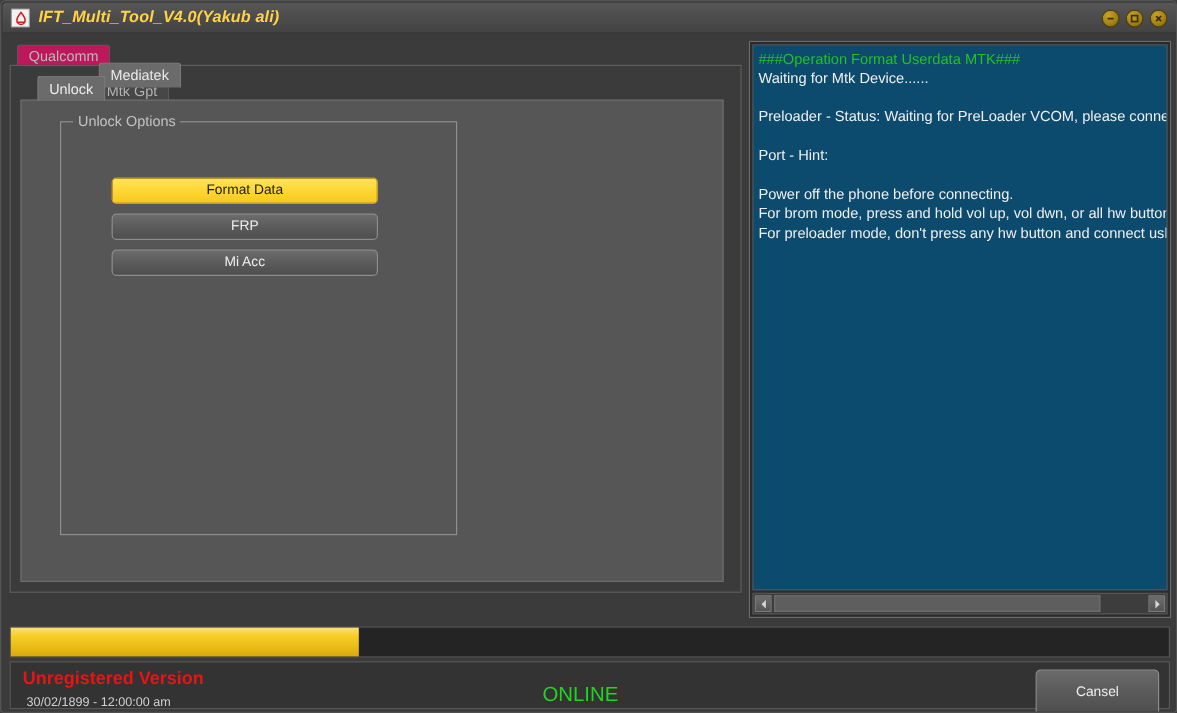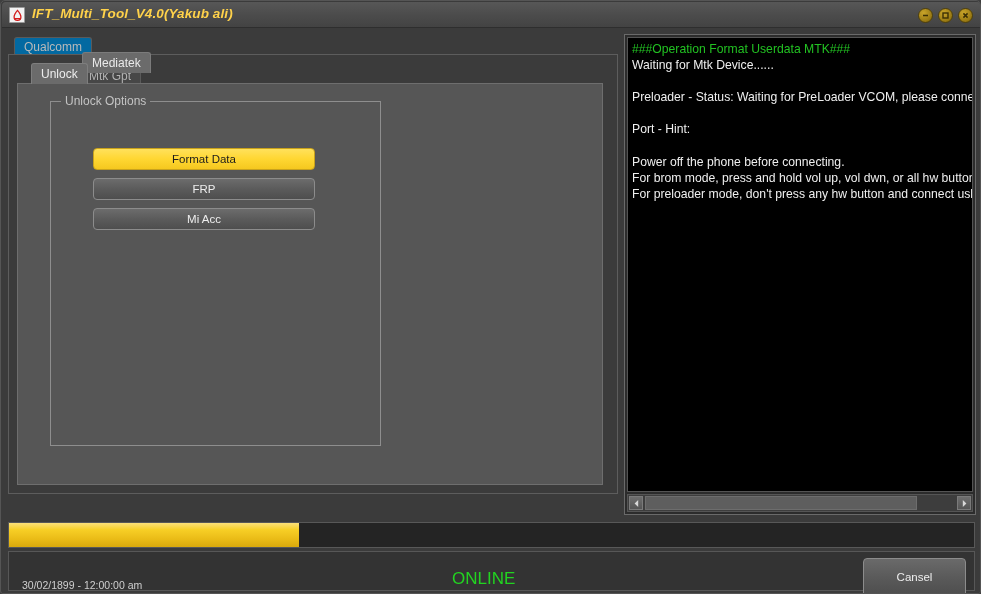--- a/index.html
+++ b/index.html
@@ -102,21 +102,21 @@
     width: 610px;
   }
   .tab-outer {
     position: absolute;
     top: 3px;
     height: 26px;
     line-height: 18px;
     padding: 0 9px;
     font-size: 12px;
     color: #b9b9b9;
-    background: #0369a1;
+    background: #be185d;
     border: 1px solid #5a5a5a;
     border-bottom: none;
     border-radius: 3px 3px 0 0;
     box-sizing: border-box;
     white-space: nowrap;
     cursor: default;
   }
   .tab-outer.active {
     top: 0;
     height: 21px;
@@ -238,21 +238,21 @@
     height: 481px;
     background: #2c2c2c;
     border: 1px solid #6a6a6a;
     box-sizing: border-box;
   }
   #log-inner {
     position: absolute;
     left: 2px; top: 2px;
     width: 346px;
     height: 455px;
-    background: #000000;
+    background: #0c4a6e;
     border: 1px solid #545454;
     box-sizing: border-box;
     overflow: hidden;
   }
   #log-text {
     position: absolute;
     left: 4px; top: 3px;
     width: 360px;
     font-size: 12.2px;
     line-height: 16.1px;
@@ -453,19 +453,20 @@
             </svg>
         </div>
       </div>
     </div>
 
     <div id="progress-track">
       <div id="progress-fill" style="width: 30%;"></div>
     </div>
 
     <div id="statusbar">
+      <div id="license-status" style="color: rgb(232, 20, 20);">Unregistered Version</div>
       <div id="status-datetime">30/02/1899 - 12:00:00 am</div>
       <div id="connection-status" style="color: rgb(34, 211, 33);">ONLINE</div>
       <div id="btn-cansel">Cansel</div>
     </div>
 
   </div>
 </div>
 
 </body></html>

